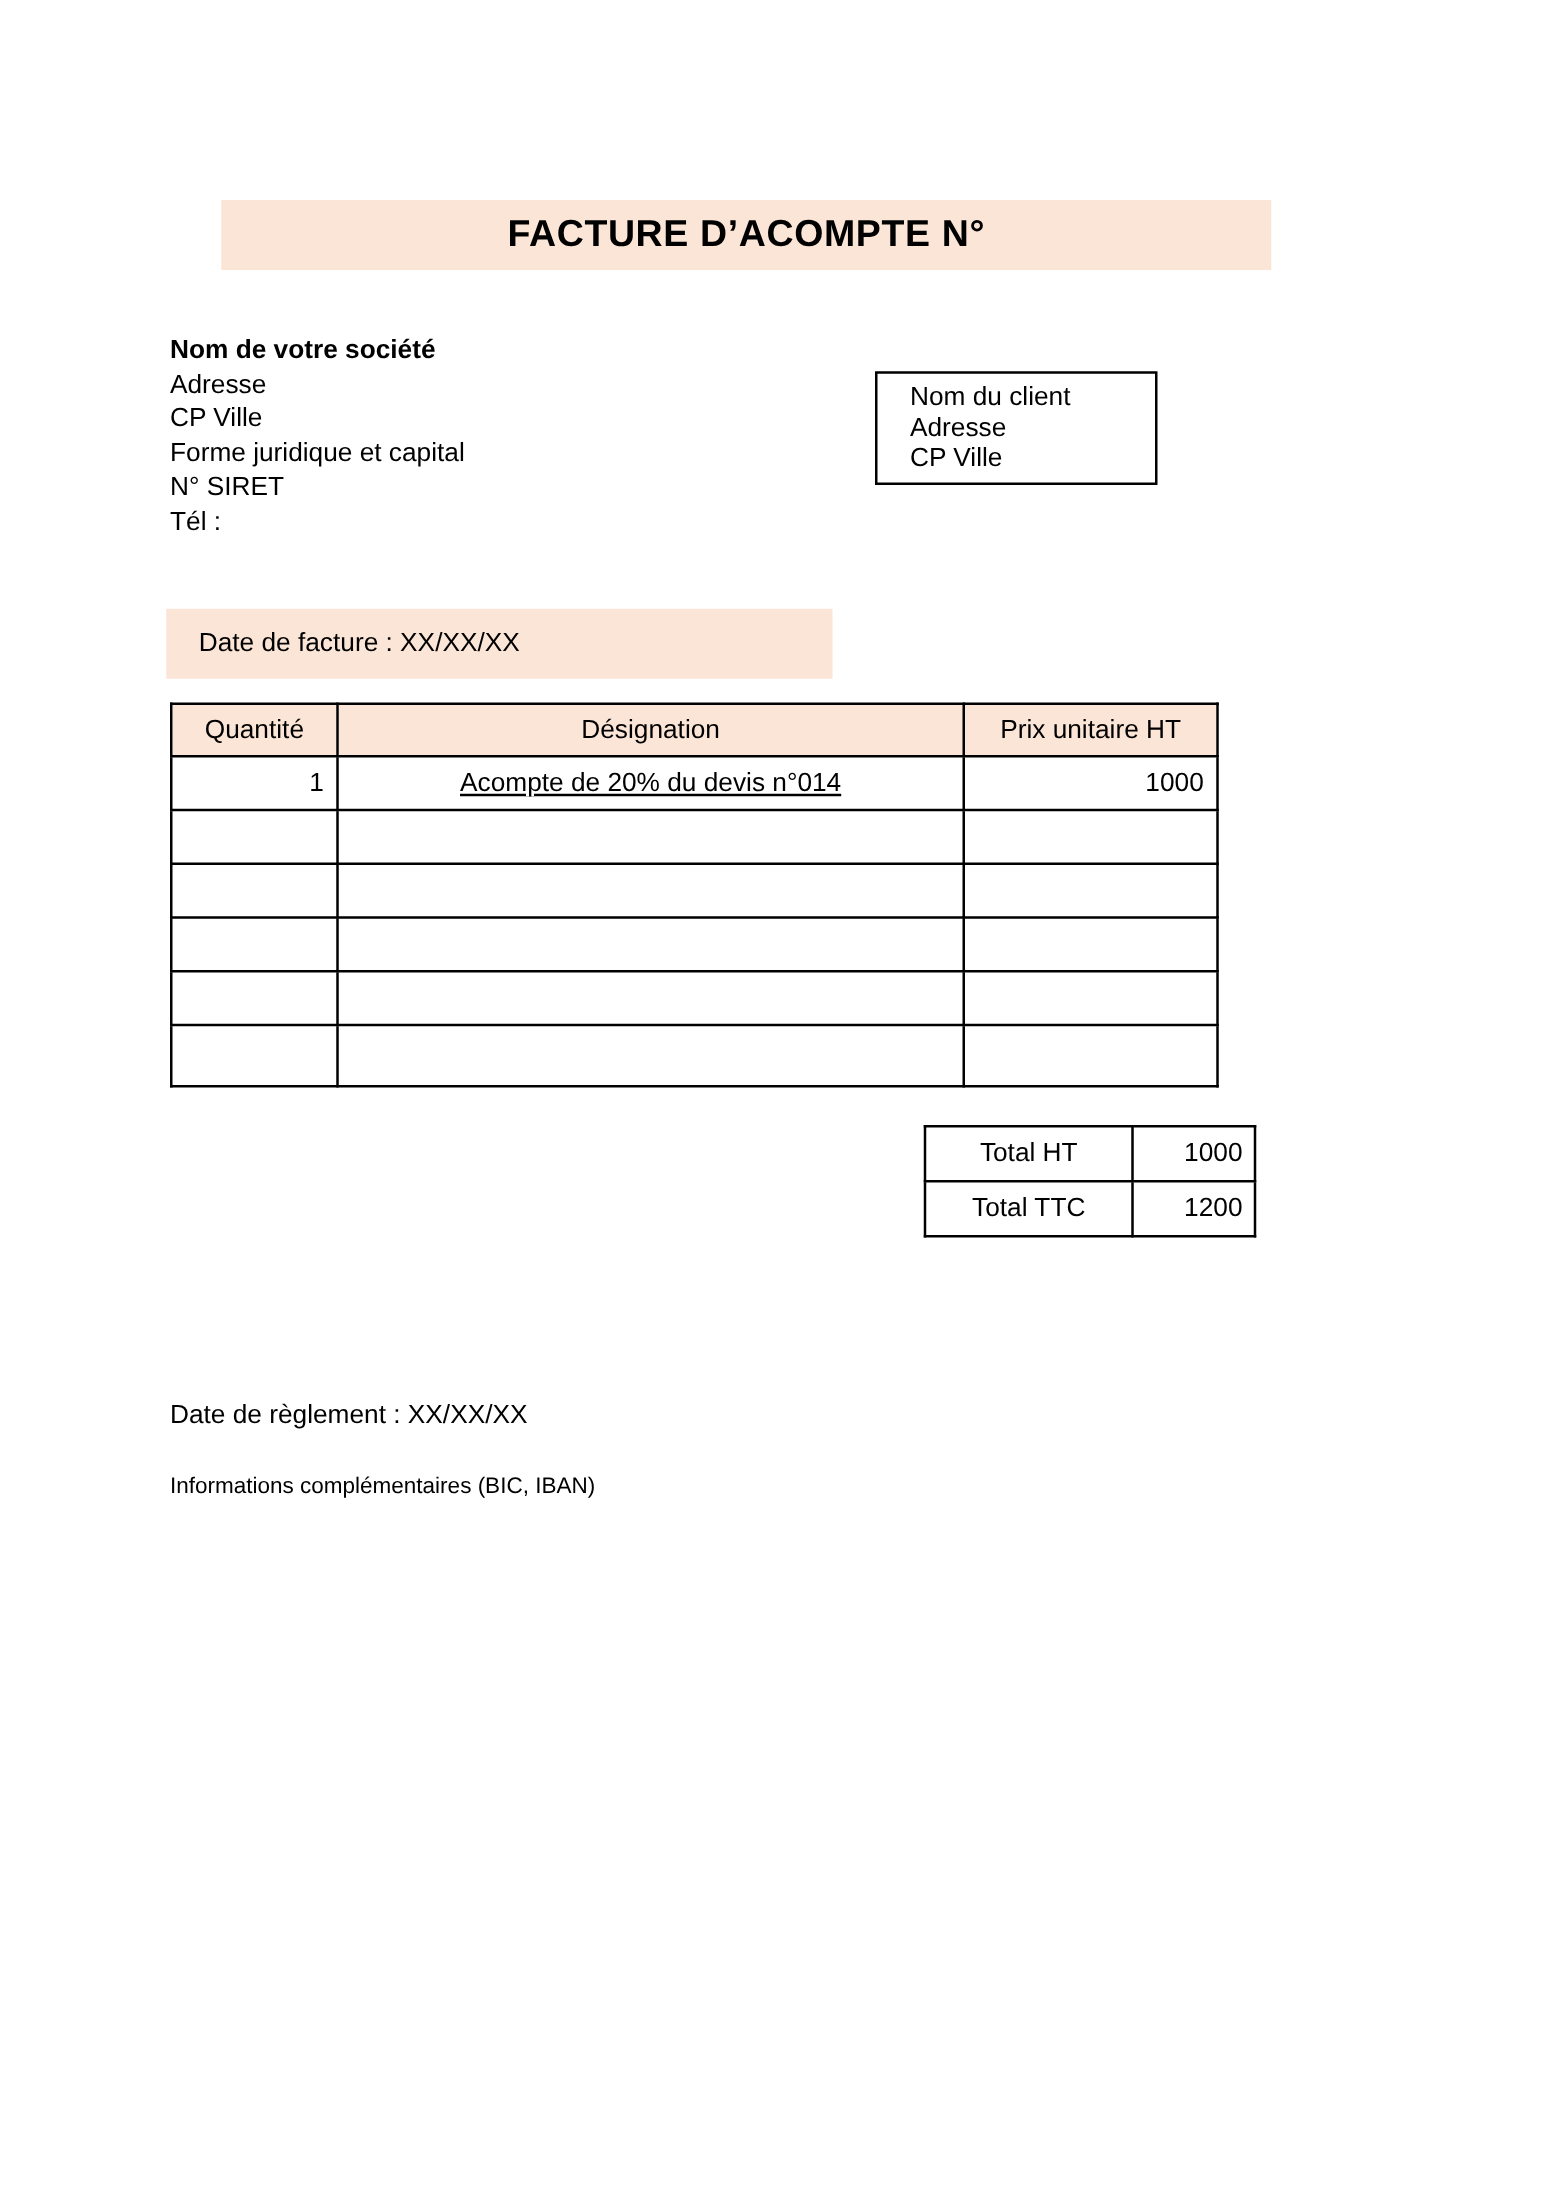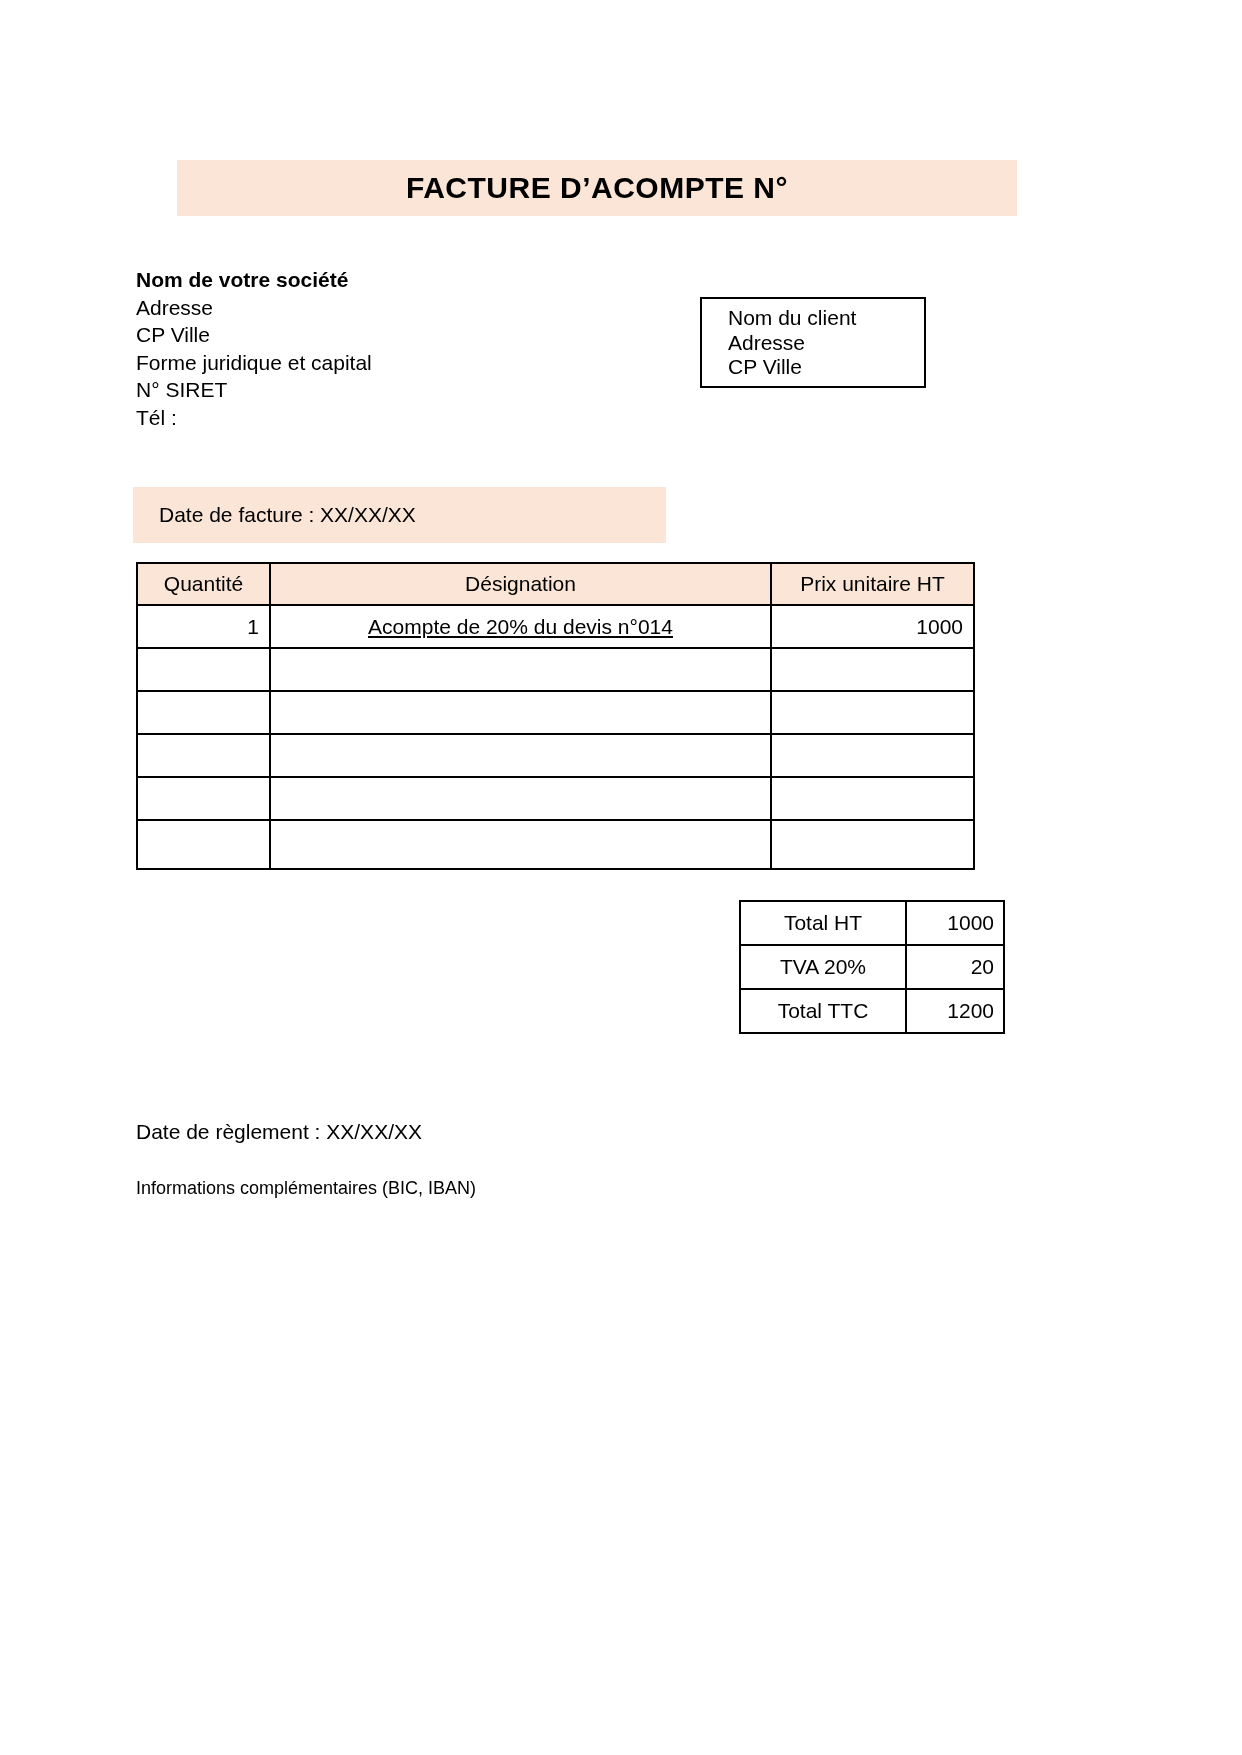--- a/index.html
+++ b/index.html
@@ -127,24 +127,20 @@
     </tbody>
   </table>
 
   <table class="totals">
     <tbody>
       <tr>
         <td class="label">Total HT</td>
         <td class="value">1000</td>
       </tr>
       <tr>
-        <td class="label">TVA 20%</td>
-        <td class="value">20</td>
-      </tr>
-      <tr>
         <td class="label">Total TTC</td>
         <td class="value">1200</td>
       </tr>
     </tbody>
   </table>
 
   <div class="payment-date">Date de règlement : XX/XX/XX</div>
   <div class="additional-info">Informations complémentaires (BIC, IBAN)</div>
 
 </div>

